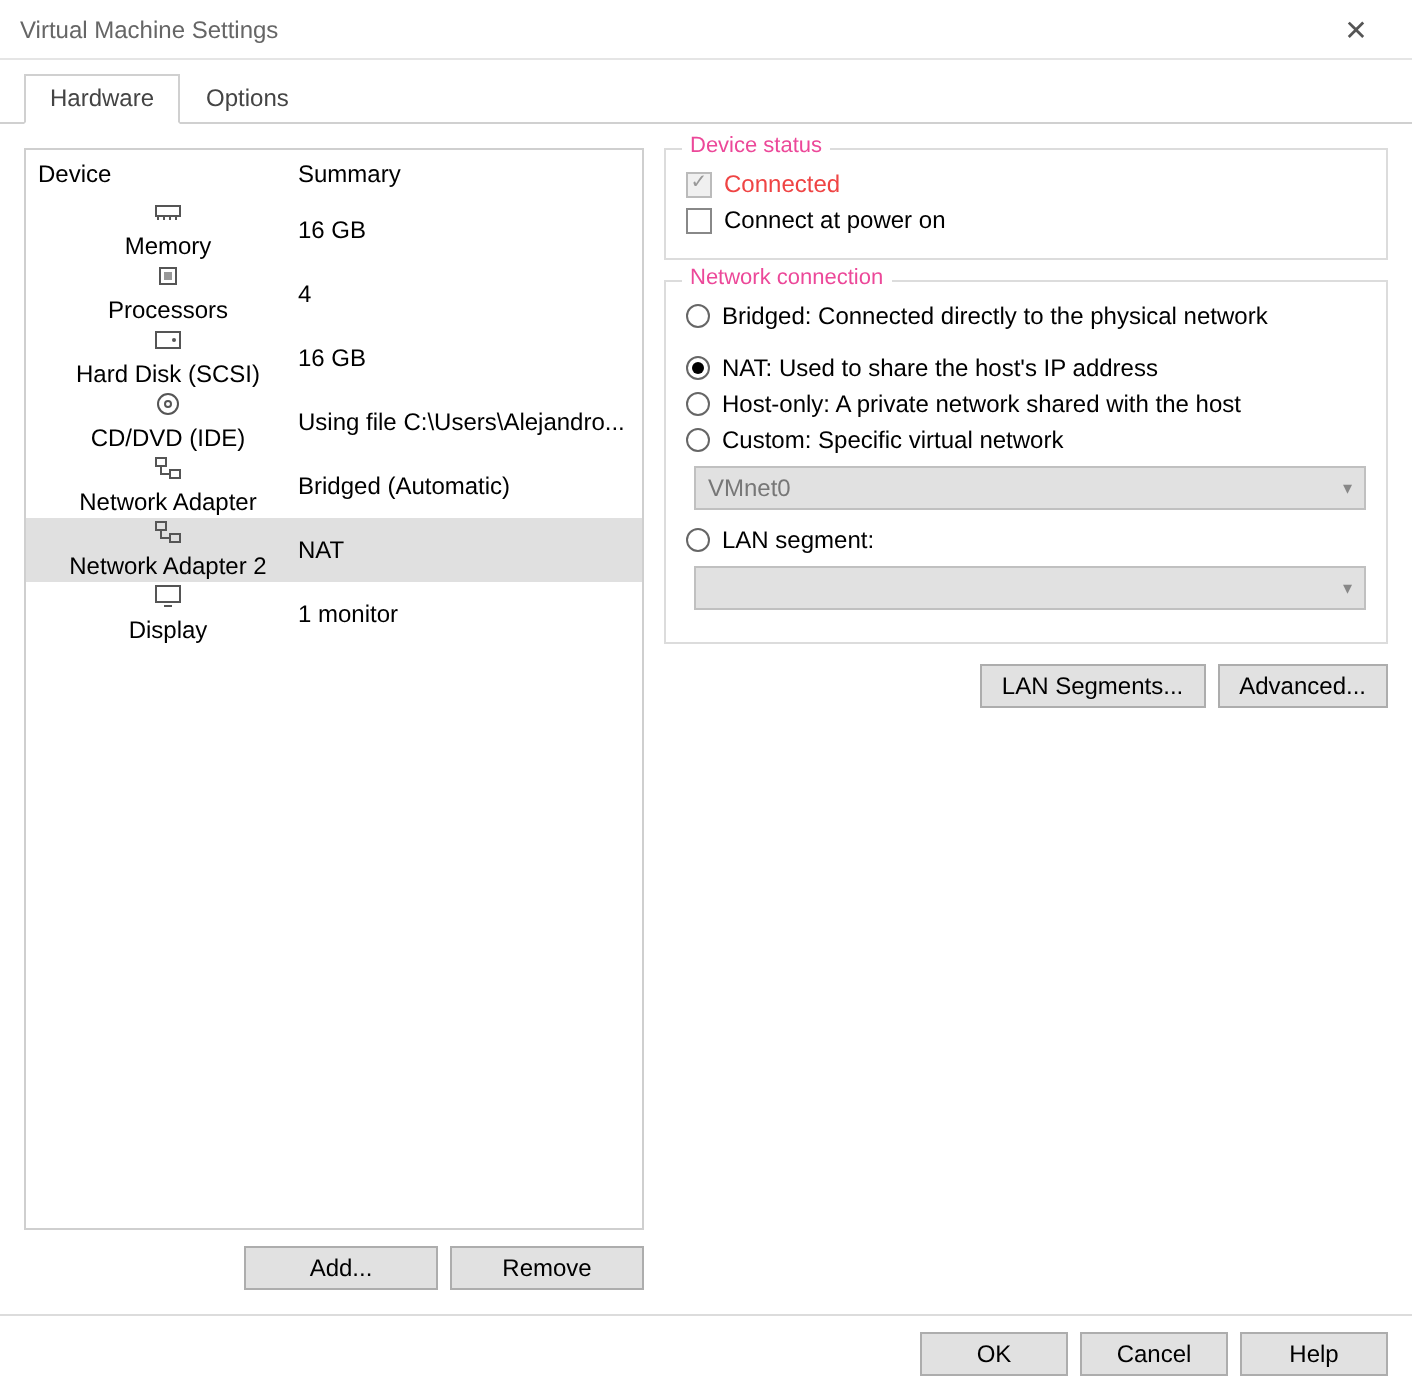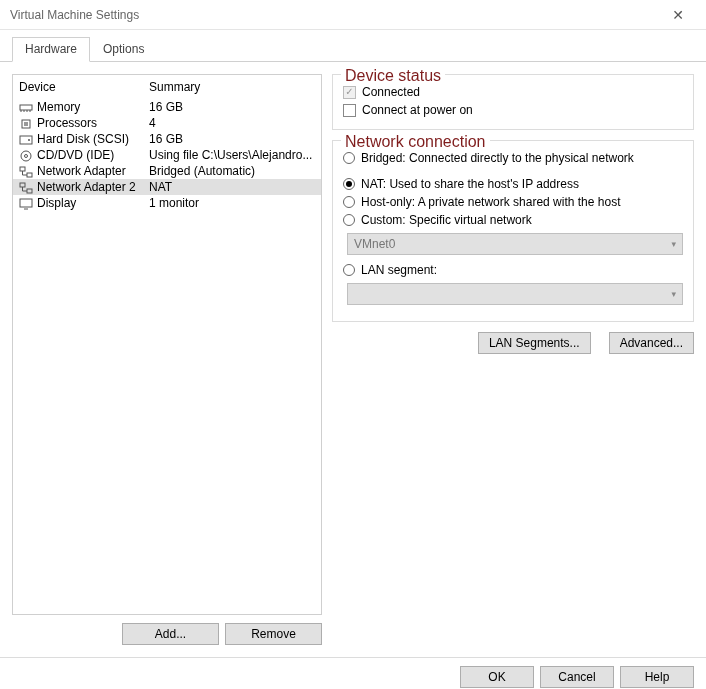--- a/index.html
+++ b/index.html
@@ -60,21 +60,21 @@
   font-weight: 400;
 }
 .devhead .c1 { width: 130px; }
 .devrow {
   display: flex;
   padding: 1px 6px;
   align-items: center;
   cursor: default;
 }
 .devrow.sel { background: #e0e0e0; }
-.devrow .c1 { width: 130px; display:flex; align-items:flex-end; gap:4px;}
+.devrow .c1 { width: 130px; display:flex; align-items:center; gap:4px;flex-direction:column;}
 .devrow .icon { width:14px; height:12px; display:inline-flex; align-items:center; justify-content:center;}
 .devrow .icon svg { width:14px; height:12px; }
 .btnrow { display:flex; justify-content:flex-end; gap:6px; padding-top:8px;}
 button {
   background: #e1e1e1;
   border: 1px solid #adadad;
   padding: 3px 0;
   width: 97px;
   font-family: inherit;
   font-size: 12px;
@@ -85,40 +85,40 @@
   border: 1px solid #dcdcdc;
   margin-bottom: 10px;
   padding: 8px 10px 10px 10px;
   position: relative;
 }
 .group .legend {
   position: absolute;
   top: -8px; left: 8px;
   background: #fff;
   padding: 0 4px;
-  font-size: 16px;
-  color: #7f1d1d;
+  font-size: 11px;
+  color: #ec4899;
 }
 .chkrow { display:flex; align-items:center; gap:6px; padding:2px 0;}
 .chk { width:13px; height:13px; border:1px solid #888; display:inline-flex; align-items:center; justify-content:center; background:#fff;}
 .chk.disabled { border-color:#bbb; background:#f0f0f0; color:#999;}
 .chk .mark { font-size:10px; line-height:1; }
 .radio { width:12px; height:12px; border:1px solid #666; border-radius:50%; display:inline-flex; align-items:center; justify-content:center;}
 .radio .dot { width:6px; height:6px; background:#000; border-radius:50%; display:none;}
 .radio.sel .dot { display:block;}
-.disabled-text { color:#000000;}
+.disabled-text { color:#ef4444;}
 .indent { margin-left: 20px; }
 .combo {
   margin-left:4px; margin-top:4px; margin-bottom:6px;
   height:22px; background:#e1e1e1; border:1px solid #c0c0c0;
   display:flex; align-items:center; padding:0 6px; color:#777;
   justify-content: space-between;
 }
 .combo .caret { font-size:9px; color:#888;}
-.btnrow-right { display:flex; justify-content:flex-end; gap:18px; margin-top:6px;}
+.btnrow-right { display:flex; justify-content:flex-end; gap:6px; margin-top:6px;}
 .btnrow-right button { width:auto; padding:3px 10px;}
 .footer {
   border-top: 1px solid #dcdcdc;
   padding: 8px 12px;
   display:flex; justify-content:flex-end; gap:6px;
 }
 .footer button { width:74px;}
 </style>
 </head>
 <body>

